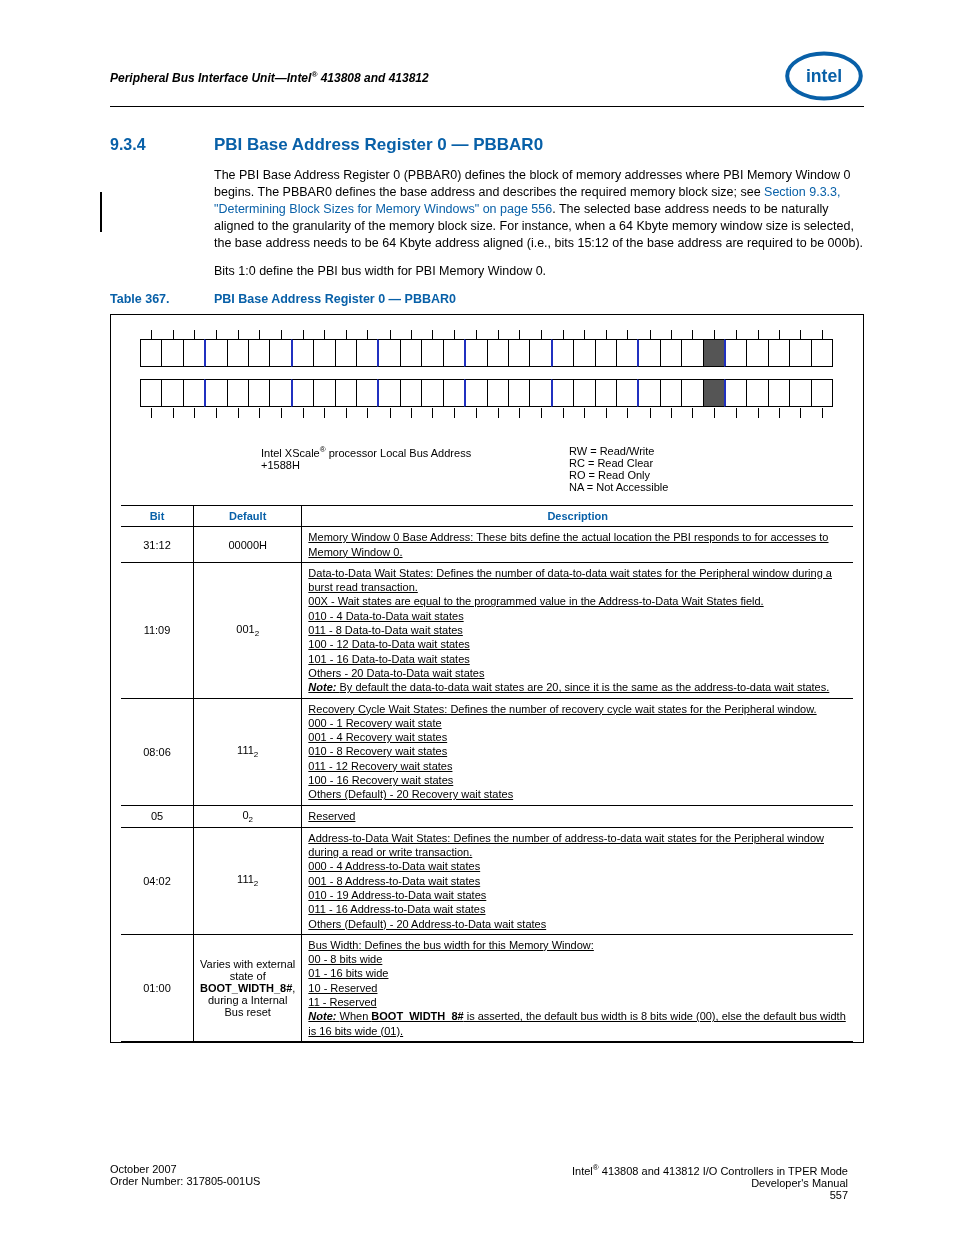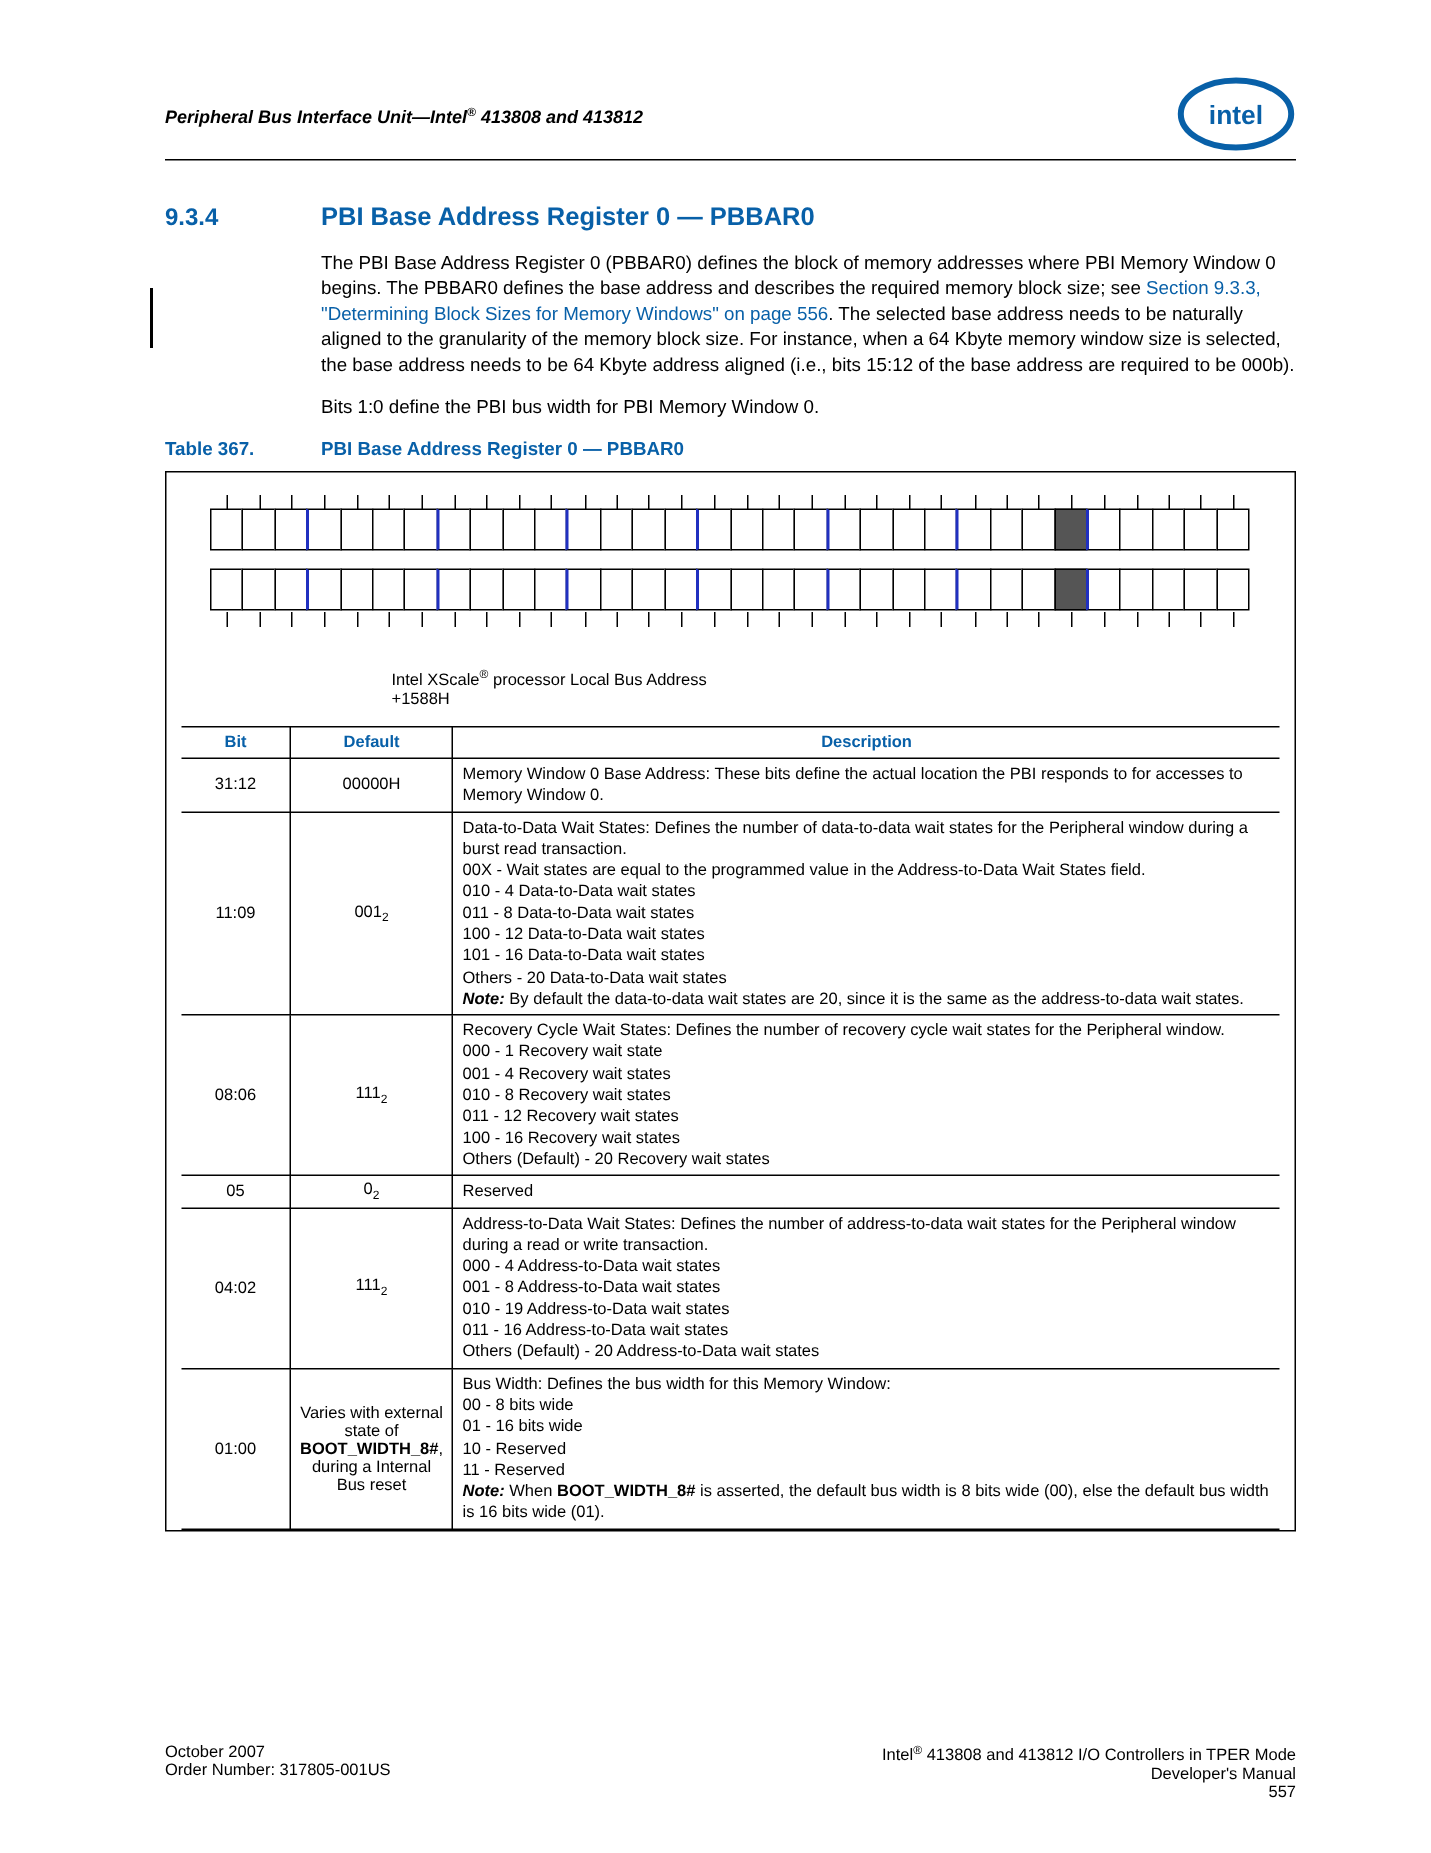--- a/index.html
+++ b/index.html
@@ -151,29 +151,29 @@
   }
   table.regtable td:nth-child(1),
   table.regtable td:nth-child(2) { text-align: center; }
   table.regtable td:nth-child(1) { width: 60px; border-right: 1px solid #000; }
   table.regtable td:nth-child(2) { width: 90px; border-right: 1px solid #000; }
   table.regtable th:nth-child(1) { width: 60px; border-right: 1px solid #000; }
   table.regtable th:nth-child(2) { width: 90px; border-right: 1px solid #000; }
   .sub2 { font-size: 8px; vertical-align: sub; }
   .footer {
     position: absolute;
-    left: 110px; right: 90px;
+    left: 110px; right: 106px;
     bottom: 34px;
     display: flex;
     justify-content: space-between;
     font-size: 11px;
     border-top: 0;
   }
   .footer-right { text-align: right; }
-  .desc-line { line-height: 1.3; }
+  .desc-line { line-height: 1.3; text-decoration: underline; }
   .note-lbl { font-style: italic; font-weight: bold; }
 </style>
 </head>
 <body>
 
 <div class="page">
   <div class="revbar"></div>
 
   <div class="header">
     <div class="header-title">
@@ -398,20 +398,26 @@
           </div>
           <div class="bitcell">
             <div class="tick" style="left: 50%; top: 28px;"></div>
           </div>
         </div>
     </div>
     <div class="caption-row">
       <div class="caption-left">
         <span>Intel XScale</span><span class="sup">®</span><span> processor Local Bus Address</span><br>
         <span>+1588H</span>
+      </div>
+      <div class="caption-right">
+        <span>RW = Read/Write</span><br>
+        <span>RC = Read Clear</span><br>
+        <span>RO = Read Only</span><br>
+        <span>NA = Not Accessible</span>
       </div>
     </div>
 
     <table class="regtable">
       <thead>
         <tr>
           <th>Bit</th>
           <th>Default</th>
           <th>Description</th>
         </tr>

